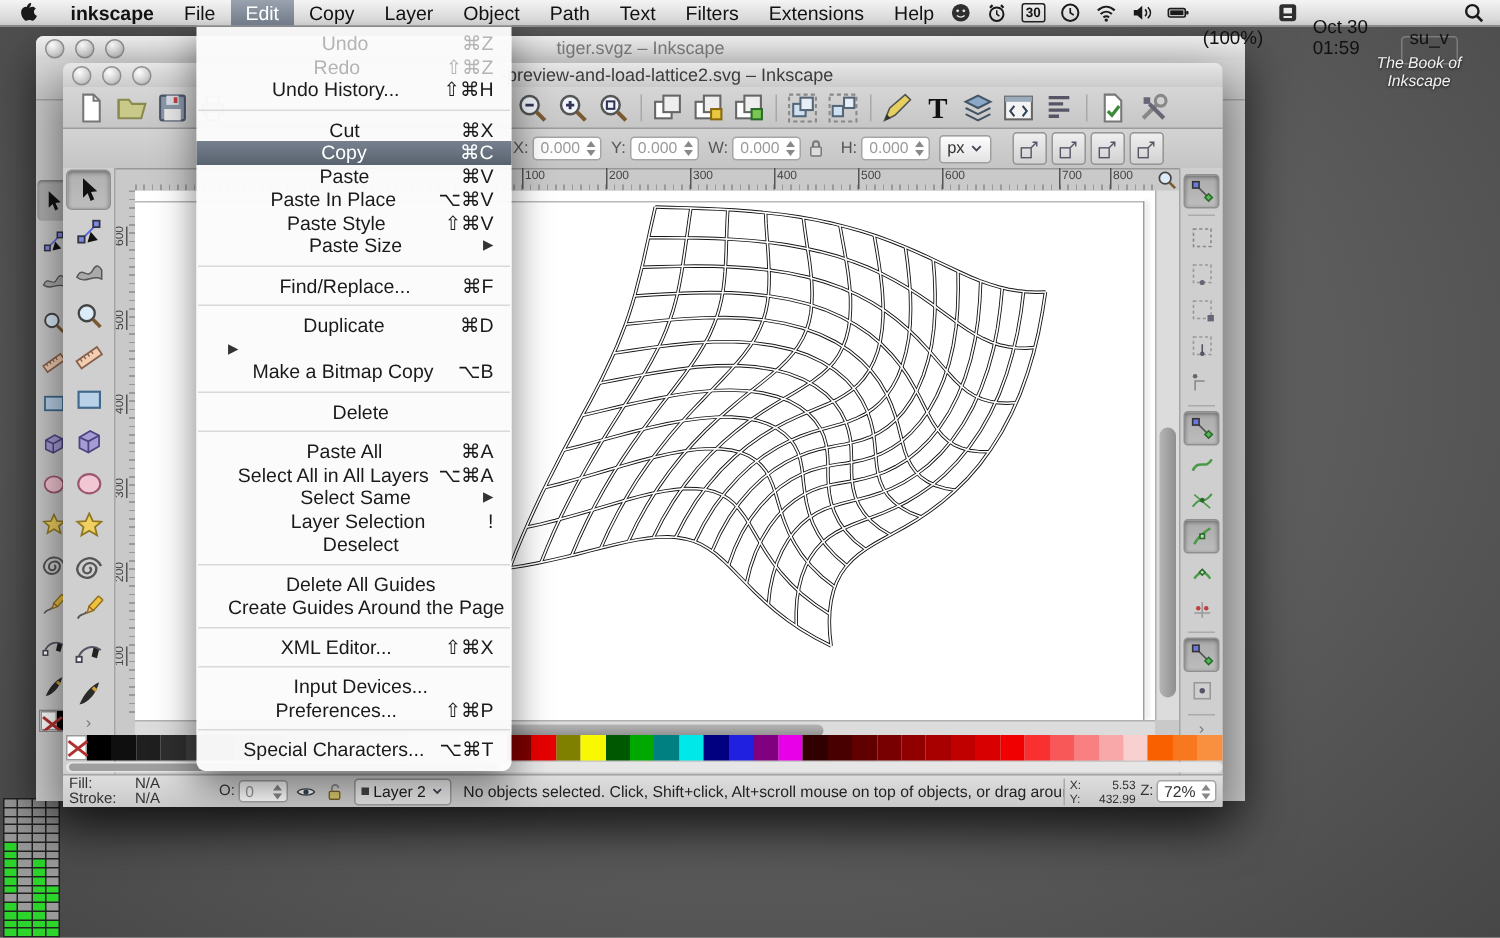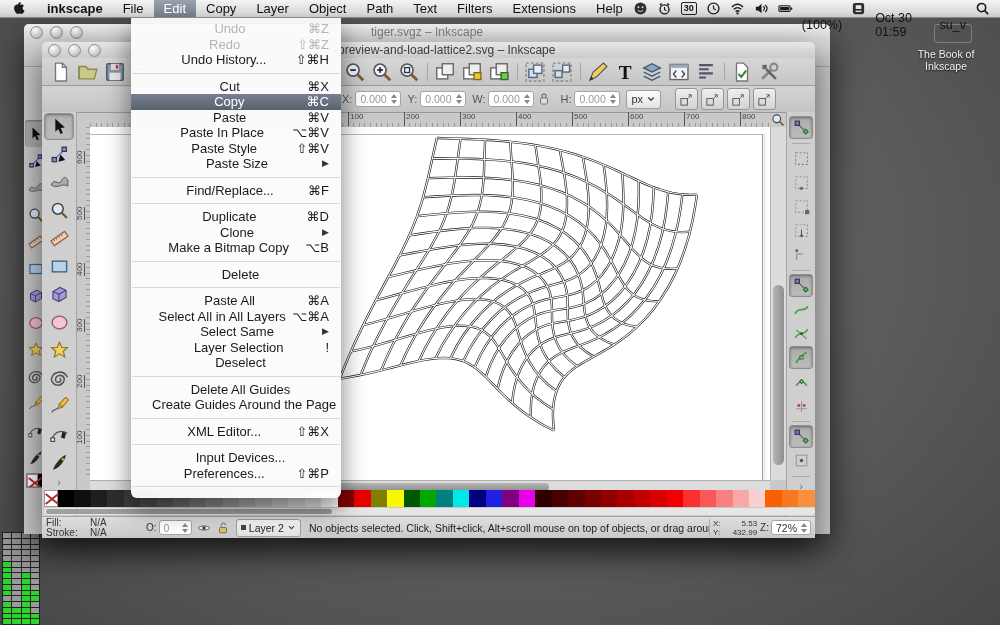--- a/index.html
+++ b/index.html
@@ -4,22 +4,22 @@
 <style>
   html,body{margin:0;padding:0;}
   body{width:1000px;height:625px;overflow:hidden;font-family:"Liberation Sans",sans-serif;
        background:#5d5d5d;position:relative;-webkit-font-smoothing:antialiased;}
   .abs{position:absolute;}
   svg{display:block;}
 
   
   #desktop{left:0;top:0;width:1000px;height:625px;
     background:radial-gradient(ellipse at 50% 40%, #6b6b6b 0%, #5c5c5c 55%, #474747 100%);}
-  #desktop-label{right:8px;top:48px;width:92px;color:#f2f2f2;font-size:10.5px;line-height:12px;
-    text-align:center;text-shadow:0 1px 2px rgba(0,0,0,.8);}
+  #desktop-label{right:8px;top:36px;width:92px;color:#f2f2f2;font-size:10.5px;line-height:12px;
+    text-align:center;text-shadow:0 1px 2px rgba(0,0,0,.8);font-style:italic;}
   #desktop-icon-outline{right:28px;top:24px;width:36px;height:17px;border:1px solid rgba(255,255,255,.25);border-radius:3px;}
 
   
   #menubar{left:0;top:0;width:1000px;height:17px;z-index:100;
     background:linear-gradient(#f4f4f4,#d9d9d9 75%,#c8c8c8);
     border-bottom:1px solid #888;display:flex;align-items:center;font-size:13px;color:#111;}
   .mb-icon{width:15px;height:15px;display:inline-block;flex:0 0 auto;}
   #apple-wrap{padding:0 10px 0 12px;}
   .menu-title{padding:0 10px;height:17px;line-height:17px;}
   .menu-title.app{font-weight:bold;}
@@ -519,21 +519,21 @@
     </div>
   </div>
 
   <div id="fw-hruler">
       <span class="hr-lab" style="left: 258px;">100</span>
       <span class="hr-lab" style="left: 314px;">200</span>
       <span class="hr-lab" style="left: 370px;">300</span>
       <span class="hr-lab" style="left: 426px;">400</span>
       <span class="hr-lab" style="left: 482px;">500</span>
       <span class="hr-lab" style="left: 538px;">600</span>
-      <span class="hr-lab" style="left: 594px;">700</span>
+      <span class="hr-lab" style="left: 616px;">700</span>
       <span class="hr-lab" style="left: 650px;">800</span>
     </div>
   <div id="fw-vruler" class="abs">
       <span class="vr-lab" style="top: 25px;">600</span>
       <span class="vr-lab" style="top: 81px;">500</span>
       <span class="vr-lab" style="top: 137px;">400</span>
       <span class="vr-lab" style="top: 193px;">300</span>
       <span class="vr-lab" style="top: 249px;">200</span>
       <span class="vr-lab" style="top: 305px;">100</span>
     </div>
@@ -989,21 +989,20 @@
     <div class="mi">
       <span class="lab">Find/Replace...</span>
       <span class="sc">⌘F</span>
     </div>
     <div class="msep"></div>
     <div class="mi">
       <span class="lab">Duplicate</span>
       <span class="sc">⌘D</span>
     </div>
     <div class="mi">
-      <span class="lab">Clone</span>
       <span class="sub">▶</span>
     </div>
     <div class="mi">
       <span class="lab">Make a Bitmap Copy</span>
       <span class="sc">⌥B</span>
     </div>
     <div class="msep"></div>
     <div class="mi">
       <span class="lab">Delete</span>
     </div>
@@ -1041,20 +1040,24 @@
     </div>
     <div class="msep"></div>
     <div class="mi">
       <span class="lab">Input Devices...</span>
     </div>
     <div class="mi">
       <span class="lab">Preferences...</span>
       <span class="sc">⇧⌘P</span>
     </div>
     <div class="msep"></div>
+    <div class="mi">
+      <span class="lab">Special Characters...</span>
+      <span class="sc">⌥⌘T</span>
+    </div>
   </div>
 
 <div id="menubar" class="abs">
   <span id="apple-wrap"><span class="mb-icon"><svg xmlns="http://www.w3.org/2000/svg" viewBox="0 0 16 16" width="100%" height="100%">
           <path d="M8.7 4.5c.8-1 .7-2.3.6-2.5-.9.1-1.8.7-2.3 1.4-.5.6-.9 1.6-.7 2.5 1 .1 1.8-.5 2.4-1.4zM11.3 8.6c0-1.6 1.3-2.4 1.4-2.5-.8-1.1-2-1.3-2.4-1.3-1-.1-2 .6-2.5.6-.5 0-1.3-.6-2.2-.6-1.1 0-2.2.7-2.8 1.7-1.2 2-.3 5 .9 6.6.6.8 1.3 1.7 2.2 1.7.9 0 1.2-.5 2.2-.5s1.3.5 2.2.5c.9 0 1.5-.8 2.1-1.6.7-.9.9-1.8 1-1.9-.1 0-2-.8-2.1-2.7z" fill="#1a1a1a"></path>
         </svg></span></span>
   <span class="menu-title app">inkscape</span>
   <span id="menus" style="display:flex;">
       <span class="menu-title">File</span>
       <span class="menu-title active">Edit</span>

